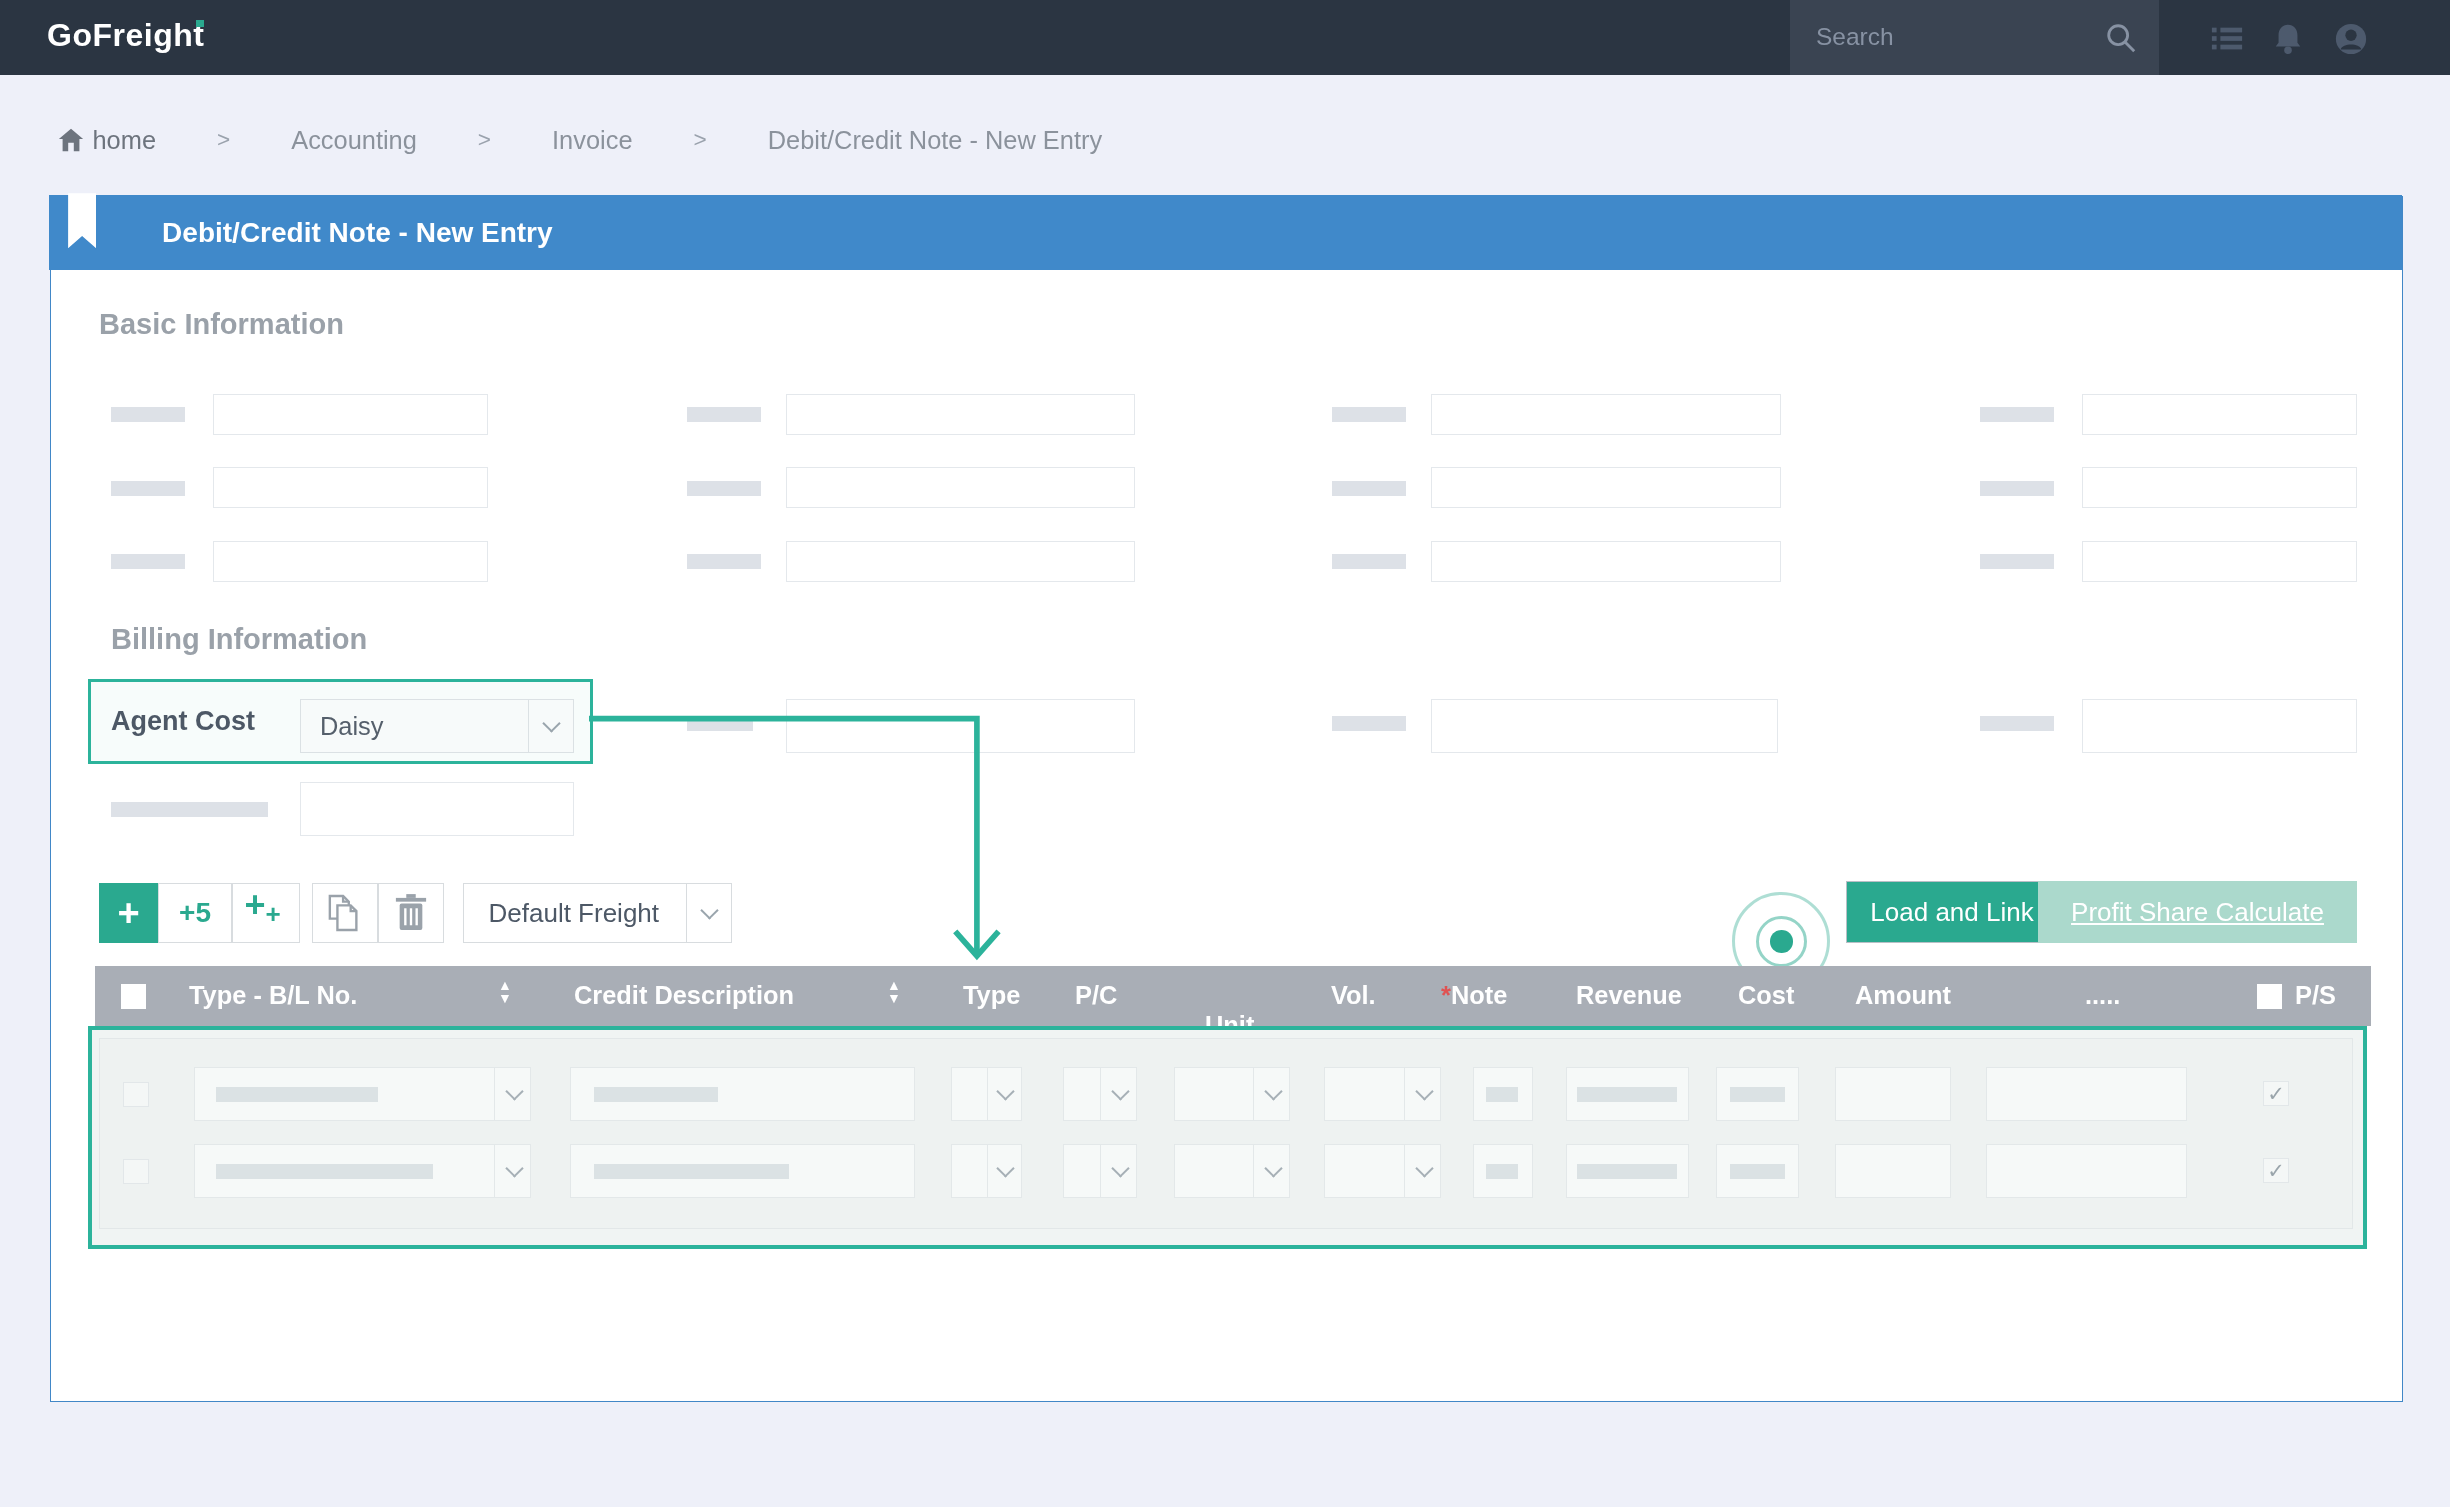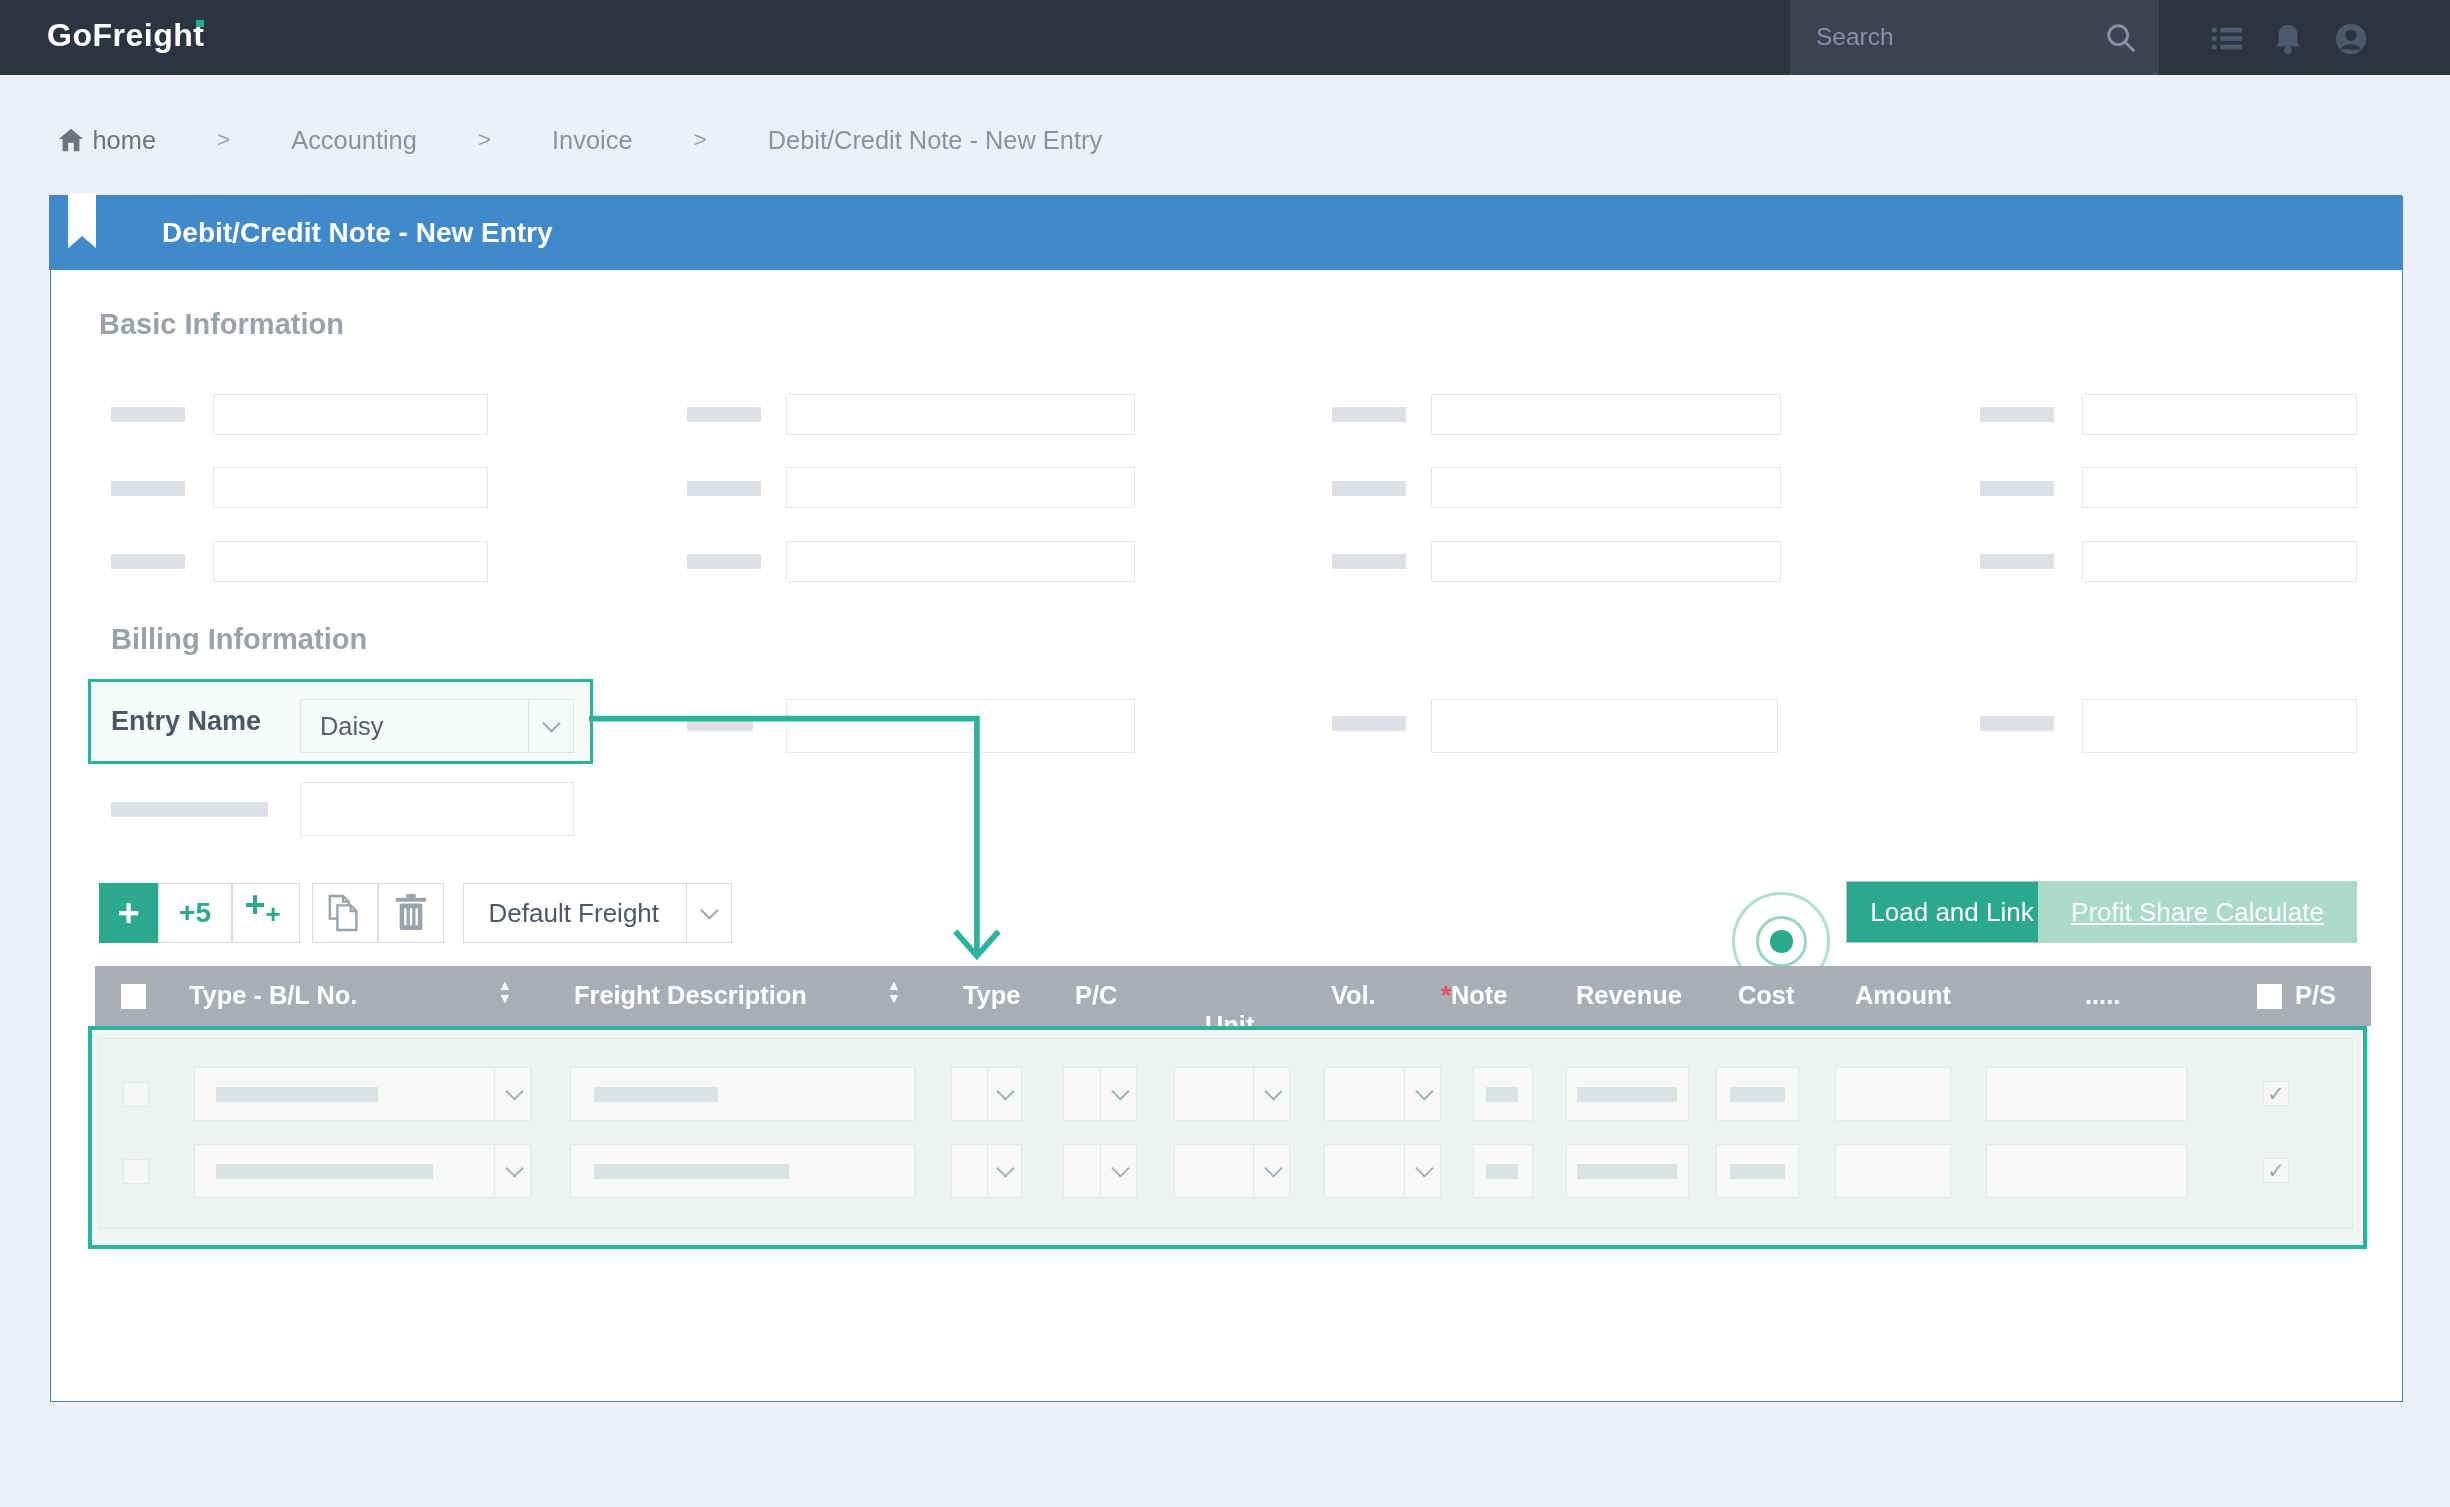--- a/index.html
+++ b/index.html
@@ -166,21 +166,21 @@
   <div class="bar" style="left:636px; top:357px; width:74px;"></div>
   <div class="skel-input" style="left:735px; top:344px; width:349px;"></div>
   <div class="bar" style="left:1281px; top:357px; width:74px;"></div>
   <div class="skel-input" style="left:1380px; top:344px; width:350px;"></div>
   <div class="bar" style="left:1929px; top:357px; width:74px;"></div>
   <div class="skel-input" style="left:2031px; top:344px; width:275px;"></div>
 
   <div class="section-title" style="left:60px; top:426px;">Billing Information</div>
 
   <div class="hl-box"></div>
-  <div class="agent-label">Entry Name</div>
+  <div class="agent-label">Agent Cost</div>
   <div class="select" style="left:249px; top:502px; width:274px; height:54px;">
     <span class="val">Daisy</span>
     <span class="cz">
         <span class="chev"></span>
       </span>
   </div>
 
   <div class="bar" style="left:636px; top:519px; width:66px;"></div>
   <div class="skel-input" style="left:735px; top:502px; width:349px; height:54px;"></div>
   <div class="bar" style="left:1281px; top:519px; width:74px;"></div>
@@ -244,21 +244,21 @@
   <div class="pulse-ring" style="left:1705px; top:719px; width:51px; height:51px; border-color:rgba(42,169,143,0.5);"></div>
   <div class="pulse-dot" style="left:1719px; top:733px; width:22.6px; height:22.6px;"></div>
 
   <div class="thead">
     <div class="hcb" style="left:26px;"></div>
     <div class="th" style="left:94px;">Type - B/L No.</div>
     <div class="sort" style="left:403px;">
       <span>▲</span>
         <span>▼</span>
     </div>
-    <div class="th" style="left:479px;">Freight Description</div>
+    <div class="th" style="left:479px;">Credit Description</div>
     <div class="sort" style="left:792px;">
       <span>▲</span>
         <span>▼</span>
     </div>
     <div class="th" style="left:868px;">Type</div>
     <div class="th" style="left:980px;">P/C</div>
     <div class="th" style="left:1110px;margin-top:30px;">Unit</div>
     <div class="th" style="left:1236px;">Vol.</div>
     <div class="th" style="left:1346px;"><span class="req">*</span><span>Note</span></div>
     <div class="th" style="left:1481px;">Revenue</div>

